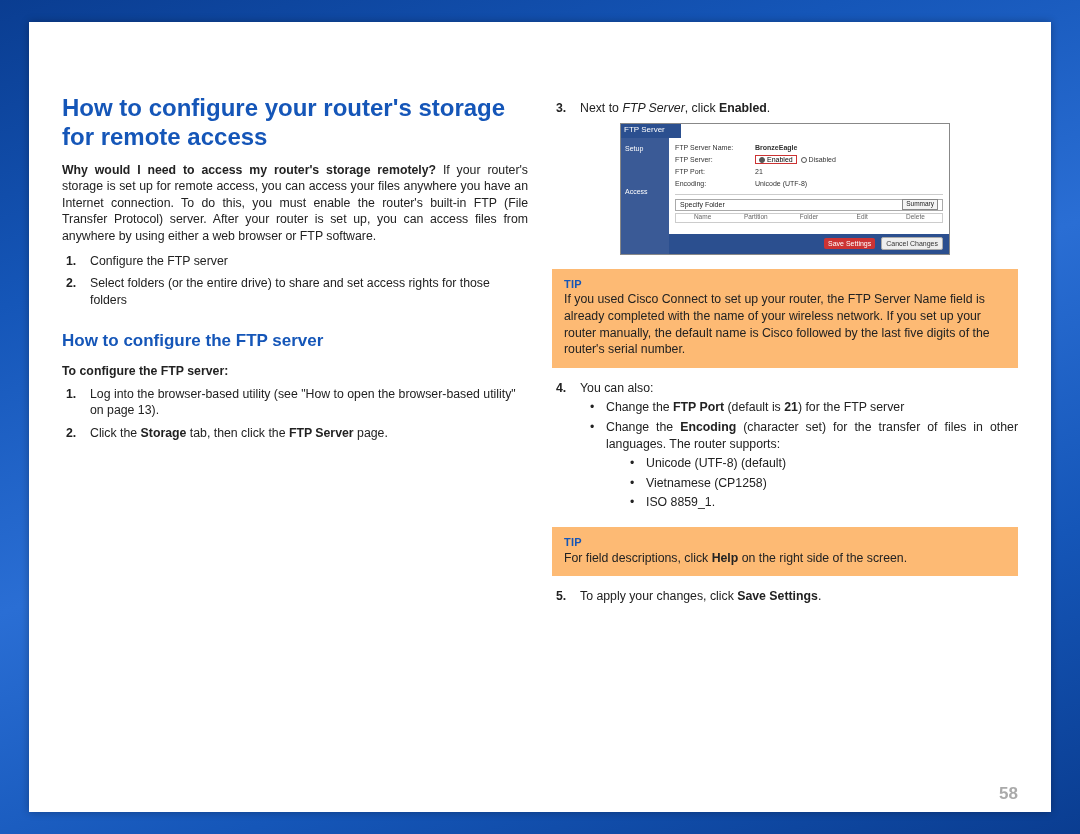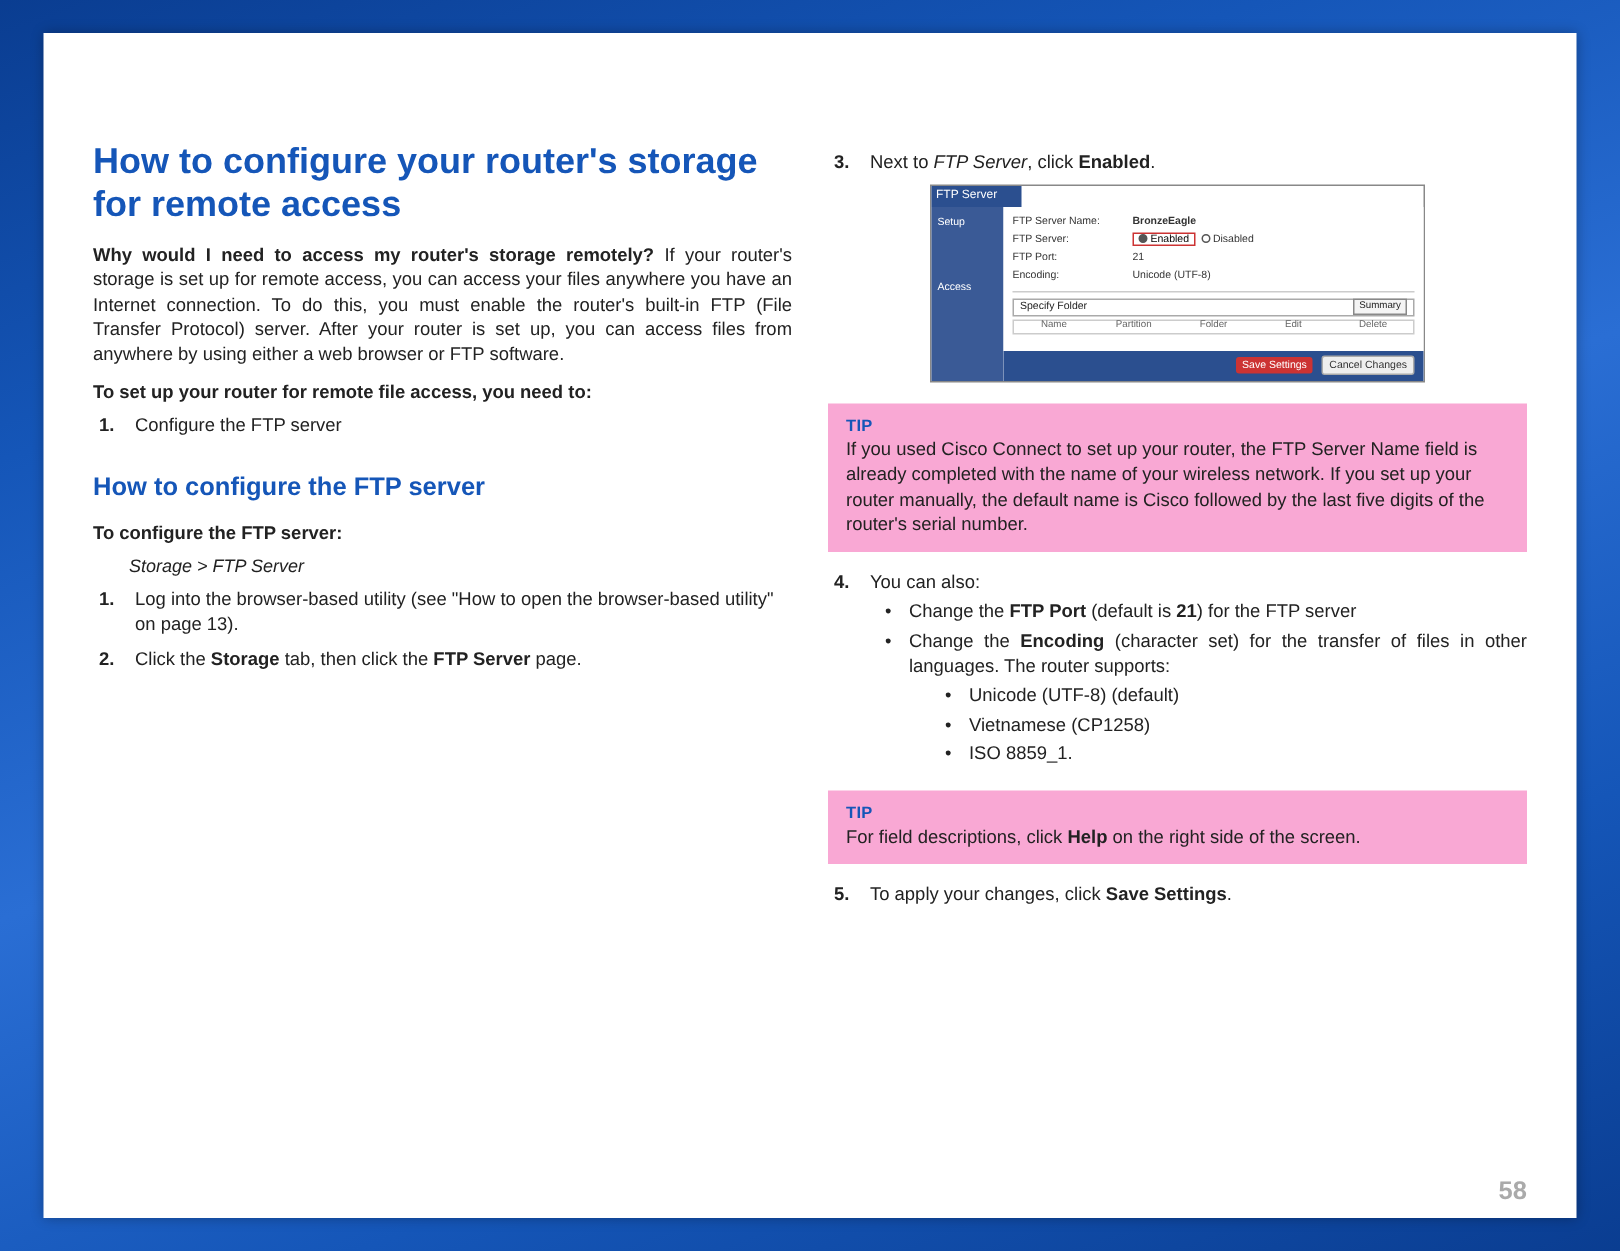--- a/index.html
+++ b/index.html
@@ -57,21 +57,21 @@
   ol.num > li::before {
     content: attr(data-num) ".";
     position: absolute; left: -16px; font-weight: 700;
   }
   .crumb { font-style: italic; margin: 2px 0 6px 24px; font-size: 12px;}
   ul.bul { list-style: none; padding-left: 20px; margin: 3px 0 16px 0; }
   ul.bul > li { position: relative; margin-bottom: 3px; padding-left: 6px;}
   ul.bul > li::before { content: "•"; position: absolute; left: -10px; }
   ul.sub { padding-left: 34px; }
   .tip-box {
-    background: #f9a8d4;
+    background: #fdba74;
     padding: 8px 12px 10px 12px;
     margin: 8px 0 12px 0;
     font-size: 12.3px;
   }
   .tip-hd { color: #1556b8; font-weight: 700; text-transform: uppercase; font-size: 11px; letter-spacing: .2px;}
   .page-num {
     position: absolute;
     right: 62px; bottom: 30px;
     color: #aaa; font-size: 17px; font-weight: 600;
   }
@@ -131,29 +131,28 @@
 
 <div class="content">
 
   <div class="col">
     <h1 class="main">How to configure your router's storage for remote access</h1>
 
     <p class="para">
       <span class="bold">Why would I need to access my router's storage remotely?</span><span> If your router's storage is set up for remote access, you can access your files anywhere you have an Internet connection. To do this, you must enable the router's built-in FTP (File Transfer Protocol) server. After your router is set up, you can access files from anywhere by using either a web browser or FTP software.</span>
     </p>
 
-    <p class="lead">To set up your router for remote file access, you need to:</p>
     <ol class="num">
       <li data-num="1">Configure the FTP server</li>
+      <li data-num="2">Select folders (or the entire drive) to share and set access rights for those folders</li>
     </ol>
 
     <h2 class="sub">How to configure the FTP server</h2>
 
     <p class="lead" style="">To configure the FTP server:</p>
-    <p class="crumb">Storage &gt; FTP Server</p>
 
     <ol class="num">
       <li data-num="1">Log into the browser-based utility (see "How to open the browser-based utility" on page 13).</li>
       <li data-num="2">
         <span>Click the </span><span class="bold">Storage</span><span> tab, then click the </span><span class="bold">FTP Server</span><span> page.</span>
       </li>
     </ol>
   </div>
 
   <div class="col">

